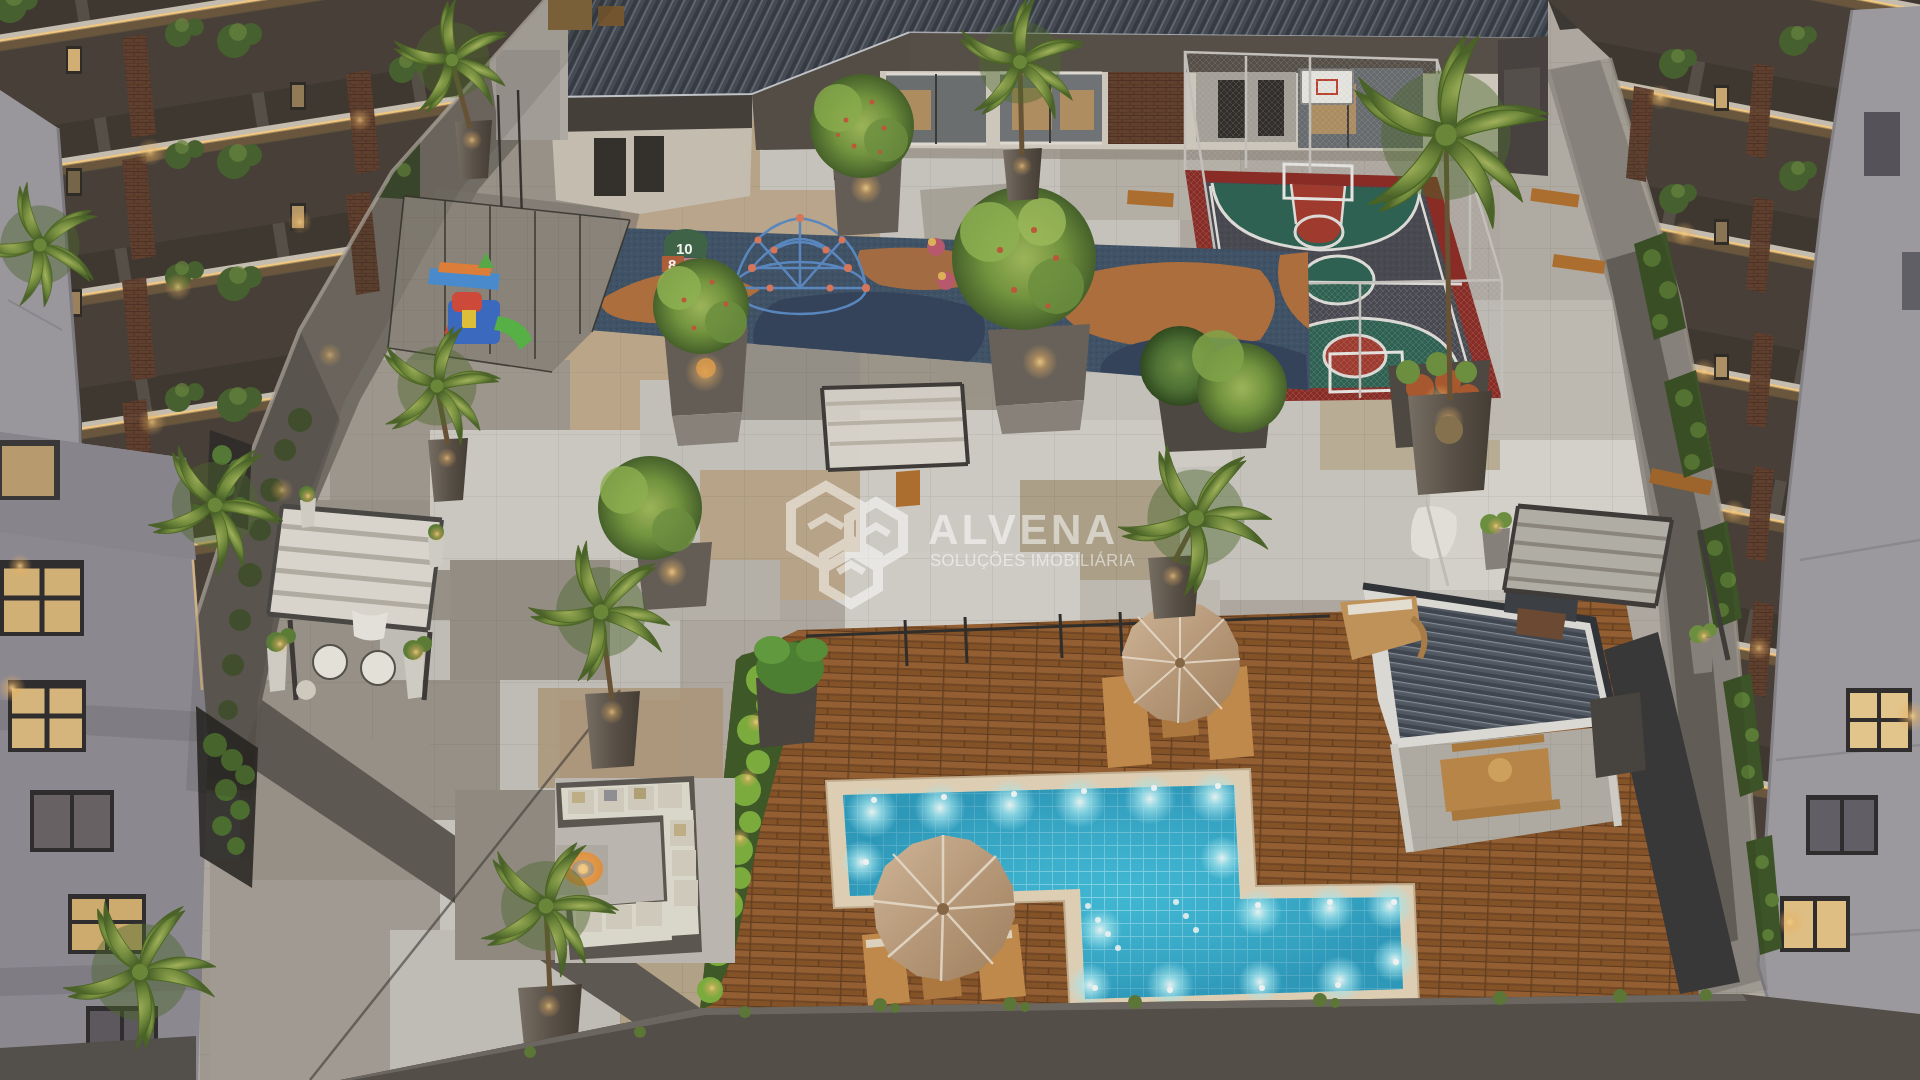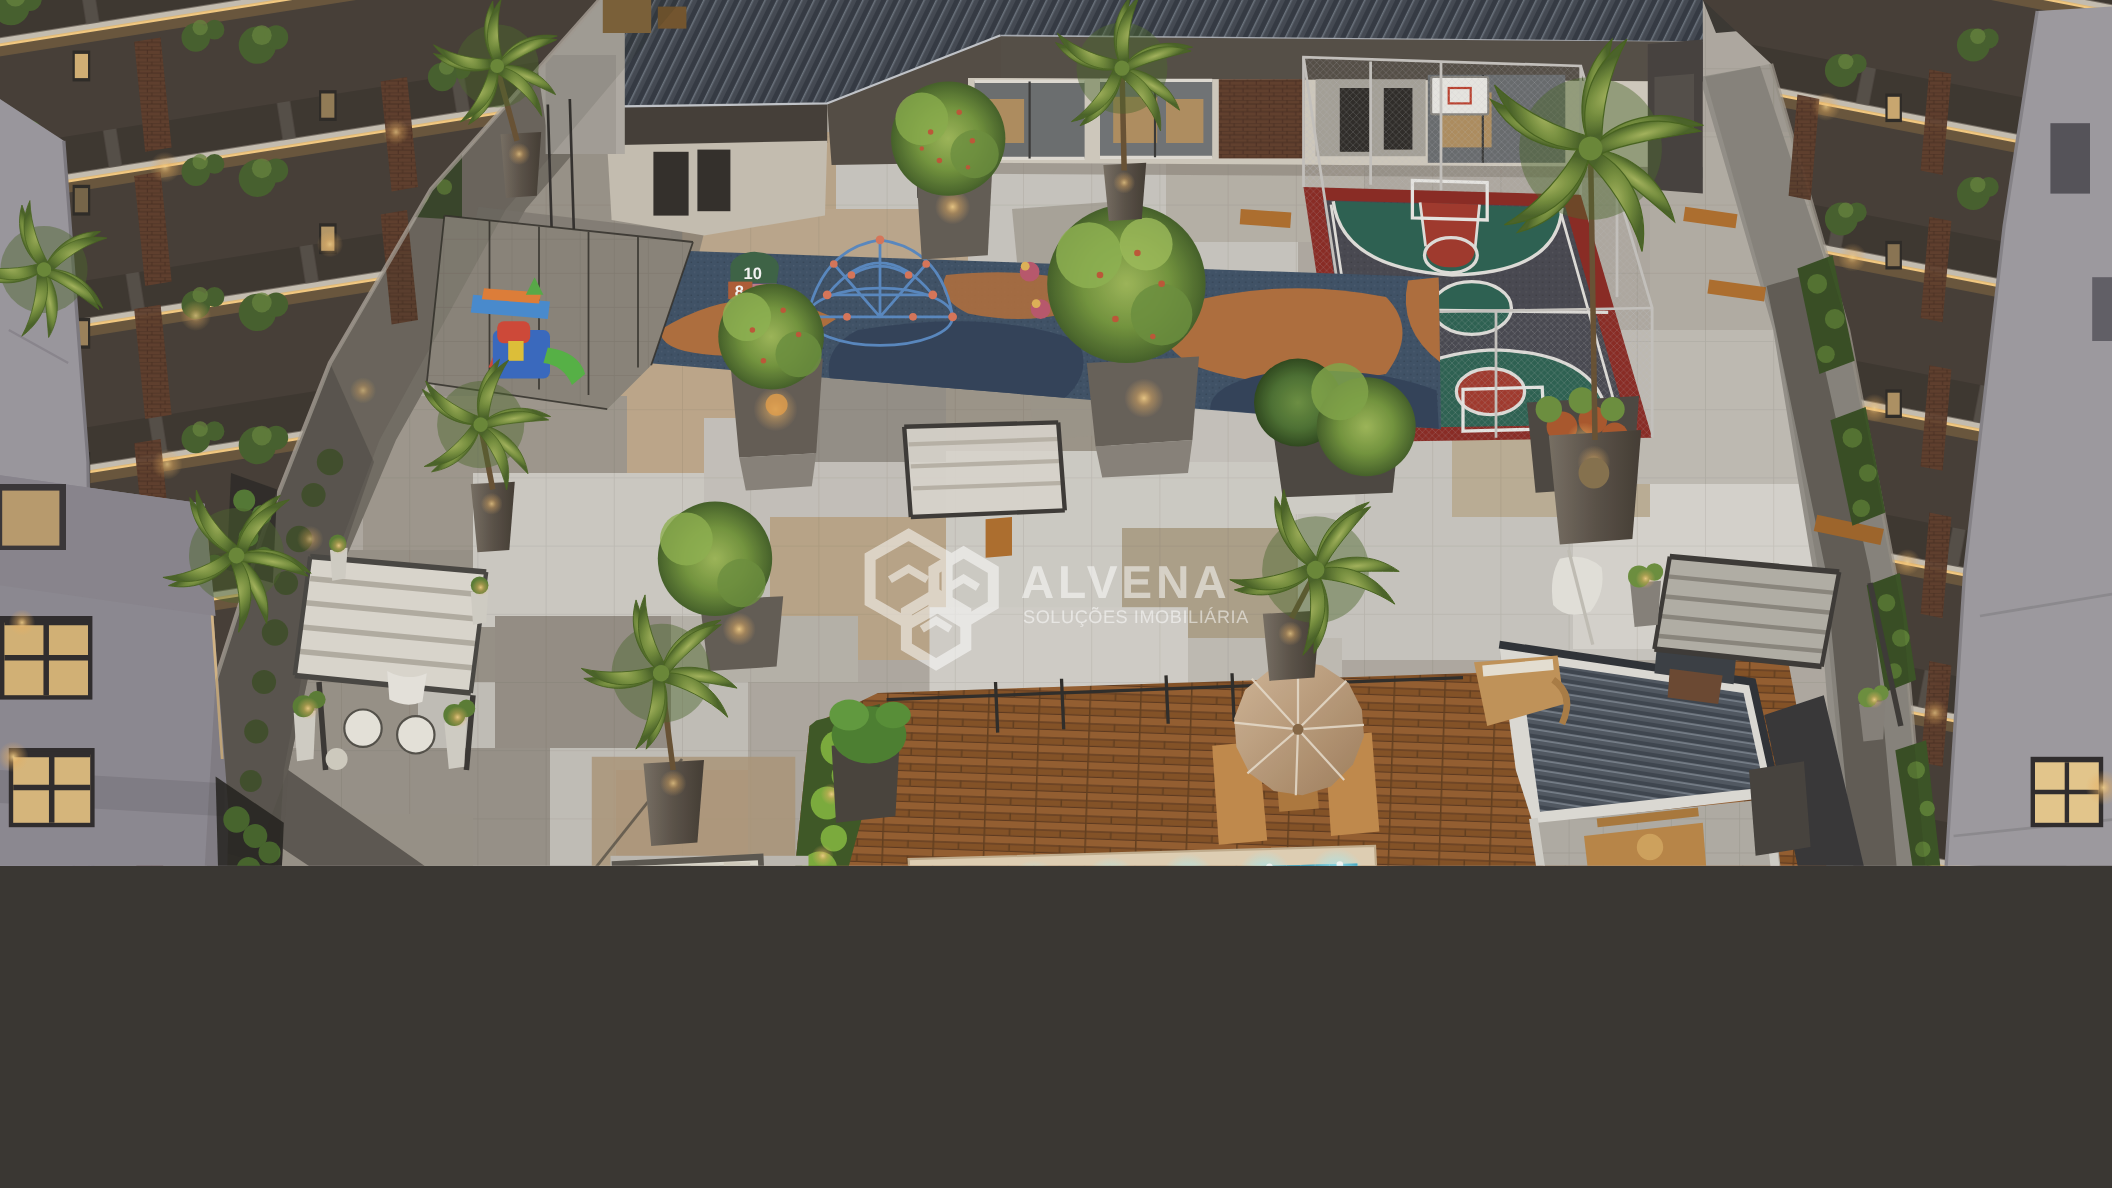--- a/index.html
+++ b/index.html
@@ -1,16 +1,16 @@
 <!DOCTYPE html>
 <html><head>
 <meta charset="utf-8">
 <style>
   html,body{margin:0;padding:0;background:#3a3733;}
-  #scene{width:1920px;height:787px;position:relative;overflow:hidden;font-family:"Liberation Sans", sans-serif;}
+  #scene{width:1920px;height:1080px;position:relative;overflow:hidden;font-family:"Liberation Sans", sans-serif;}
 </style>
 </head>
 <body>
 <div id="scene">
 <svg width="1920" height="1080" viewBox="0 0 1920 1080" xmlns="http://www.w3.org/2000/svg">
 <defs>
   <clipPath id="matclip">
           <path d="M620,228 L1308,252 L1310,390 L588,330 Z"></path>
         </clipPath>
   <pattern id="roofStripe" width="10" height="10" patternUnits="userSpaceOnUse" patternTransform="rotate(26)">

